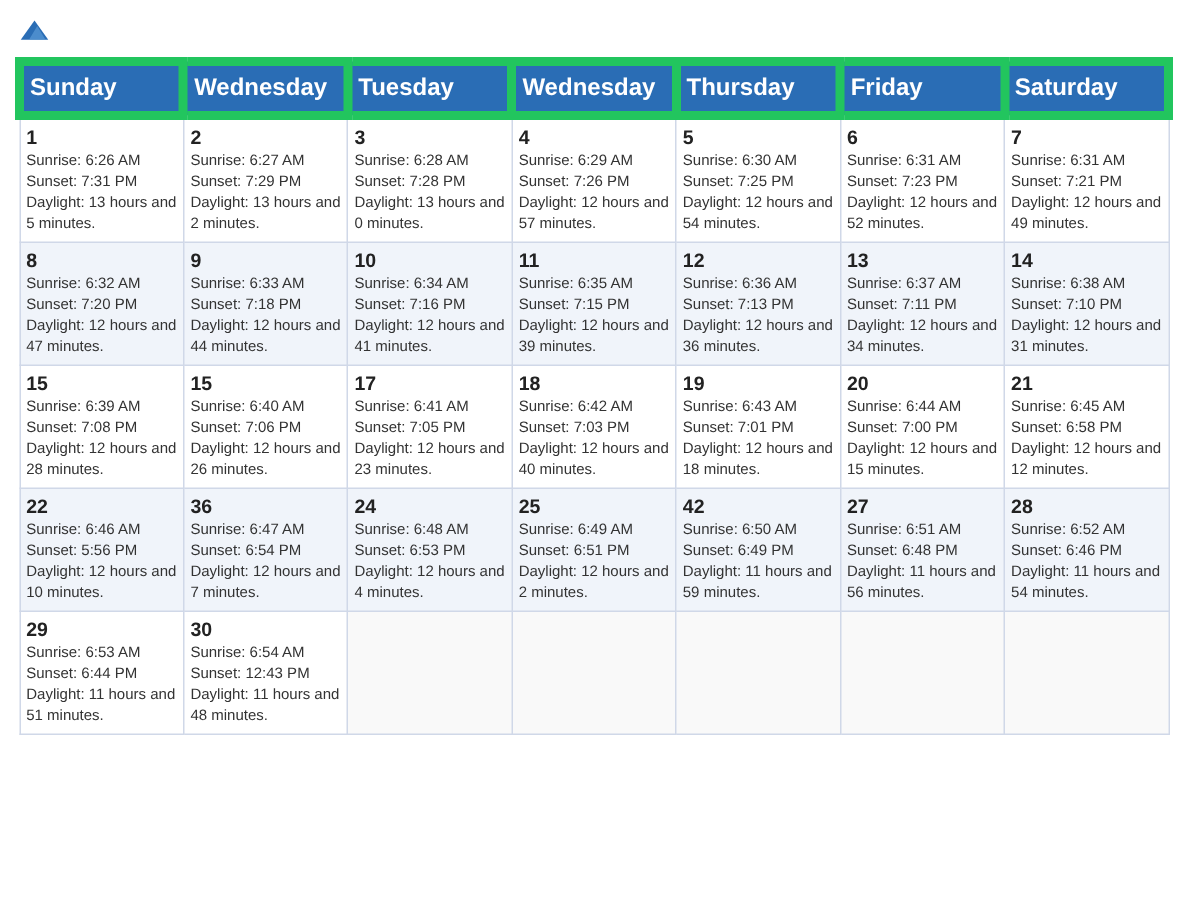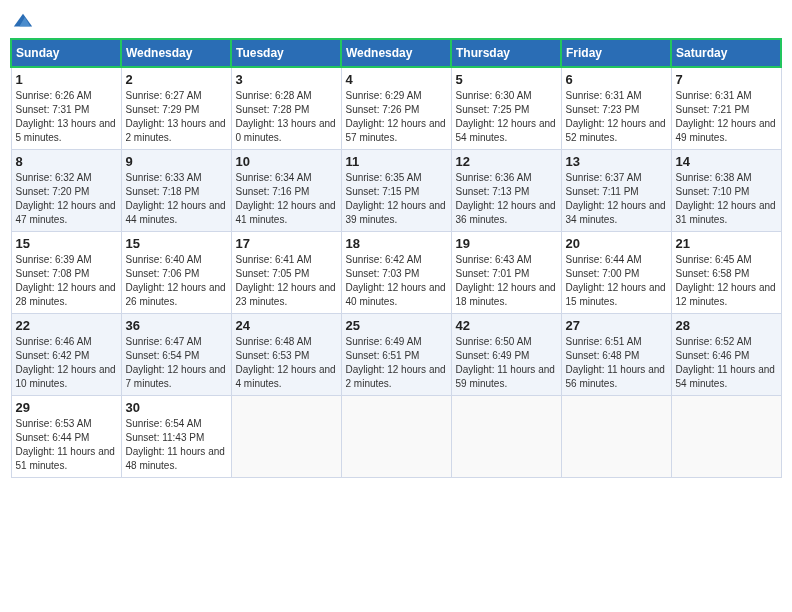--- a/index.html
+++ b/index.html
@@ -55,24 +55,24 @@
     table {
       width: 100%;
       border-collapse: collapse;
     }
     thead tr {
       background: #2a6db5;
       color: #fff;
     }
     thead th {
       padding: 6px 4px;
-      font-size: 12px;
+      font-size: 16px;
       font-weight: bold;
       text-align: left;
-      border: 2px solid #22c55e;
+      border: 6px solid #22c55e;
     }
     tbody tr {
       vertical-align: top;
     }
     tbody tr:nth-child(odd) {
       background: #fff;
     }
     tbody tr:nth-child(even) {
       background: #f0f4fa;
     }
@@ -219,21 +219,21 @@
         <span class="cell-text">Sunset: 7:00 PM</span><br>
         <span class="cell-text">Daylight: 12 hours and 15 minutes.</span></td>
         <td><span class="day-num">21</span>
         <span class="cell-text">Sunrise: 6:45 AM</span><br>
         <span class="cell-text">Sunset: 6:58 PM</span><br>
         <span class="cell-text">Daylight: 12 hours and 12 minutes.</span></td>
       </tr>
       <tr>
         <td><span class="day-num">22</span>
         <span class="cell-text">Sunrise: 6:46 AM</span><br>
-        <span class="cell-text">Sunset: 6:42 PM</span><br>
+        <span class="cell-text">Sunset: 5:56 PM</span><br>
         <span class="cell-text">Daylight: 12 hours and 10 minutes.</span></td>
         <td><span class="day-num">36</span>
         <span class="cell-text">Sunrise: 6:47 AM</span><br>
         <span class="cell-text">Sunset: 6:54 PM</span><br>
         <span class="cell-text">Daylight: 12 hours and 7 minutes.</span></td>
         <td><span class="day-num">24</span>
         <span class="cell-text">Sunrise: 6:48 AM</span><br>
         <span class="cell-text">Sunset: 6:53 PM</span><br>
         <span class="cell-text">Daylight: 12 hours and 4 minutes.</span></td>
         <td><span class="day-num">25</span>
@@ -253,21 +253,21 @@
         <span class="cell-text">Sunset: 6:46 PM</span><br>
         <span class="cell-text">Daylight: 11 hours and 54 minutes.</span></td>
       </tr>
       <tr>
         <td><span class="day-num">29</span>
         <span class="cell-text">Sunrise: 6:53 AM</span><br>
         <span class="cell-text">Sunset: 6:44 PM</span><br>
         <span class="cell-text">Daylight: 11 hours and 51 minutes.</span></td>
         <td><span class="day-num">30</span>
         <span class="cell-text">Sunrise: 6:54 AM</span><br>
-        <span class="cell-text">Sunset: 11:43 PM</span><br>
+        <span class="cell-text">Sunset: 12:43 PM</span><br>
         <span class="cell-text">Daylight: 11 hours and 48 minutes.</span></td>
         <td class="empty-cell"></td>
         <td class="empty-cell"></td>
         <td class="empty-cell"></td>
         <td class="empty-cell"></td>
         <td class="empty-cell"></td>
       </tr>
     </tbody>
 </table>
 

